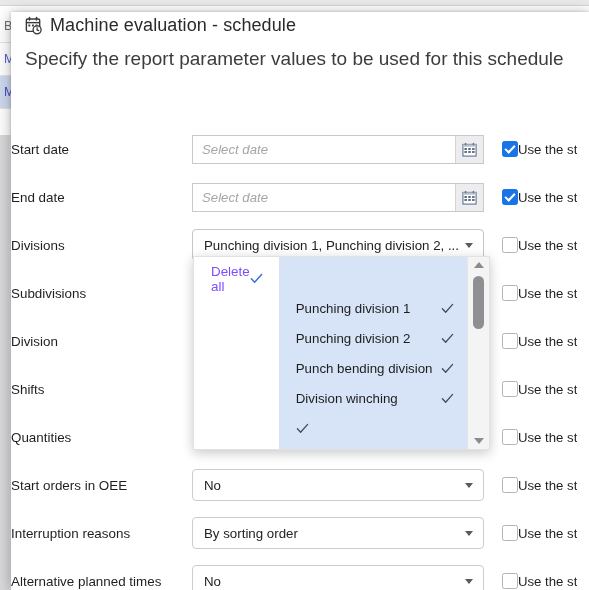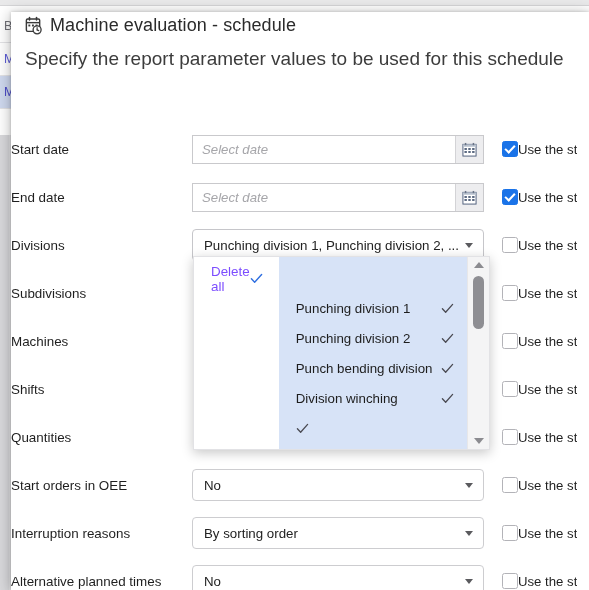--- a/index.html
+++ b/index.html
@@ -311,21 +311,21 @@
       <div class="frow">
         <div class="flabel">Subdivisions</div>
         <div class="fctrl"></div>
         <div class="fchk">
           <div class="cbox"></div>
           <span class="chk-label">Use the st</span>
         </div>
       </div>
 
       <div class="frow">
-        <div class="flabel">Machines</div>
+        <div class="flabel">Division</div>
         <div class="fctrl"></div>
         <div class="fchk">
           <div class="cbox"></div>
           <span class="chk-label">Use the st</span>
         </div>
       </div>
 
       <div class="frow">
         <div class="flabel">Shifts</div>
         <div class="fctrl"></div>

